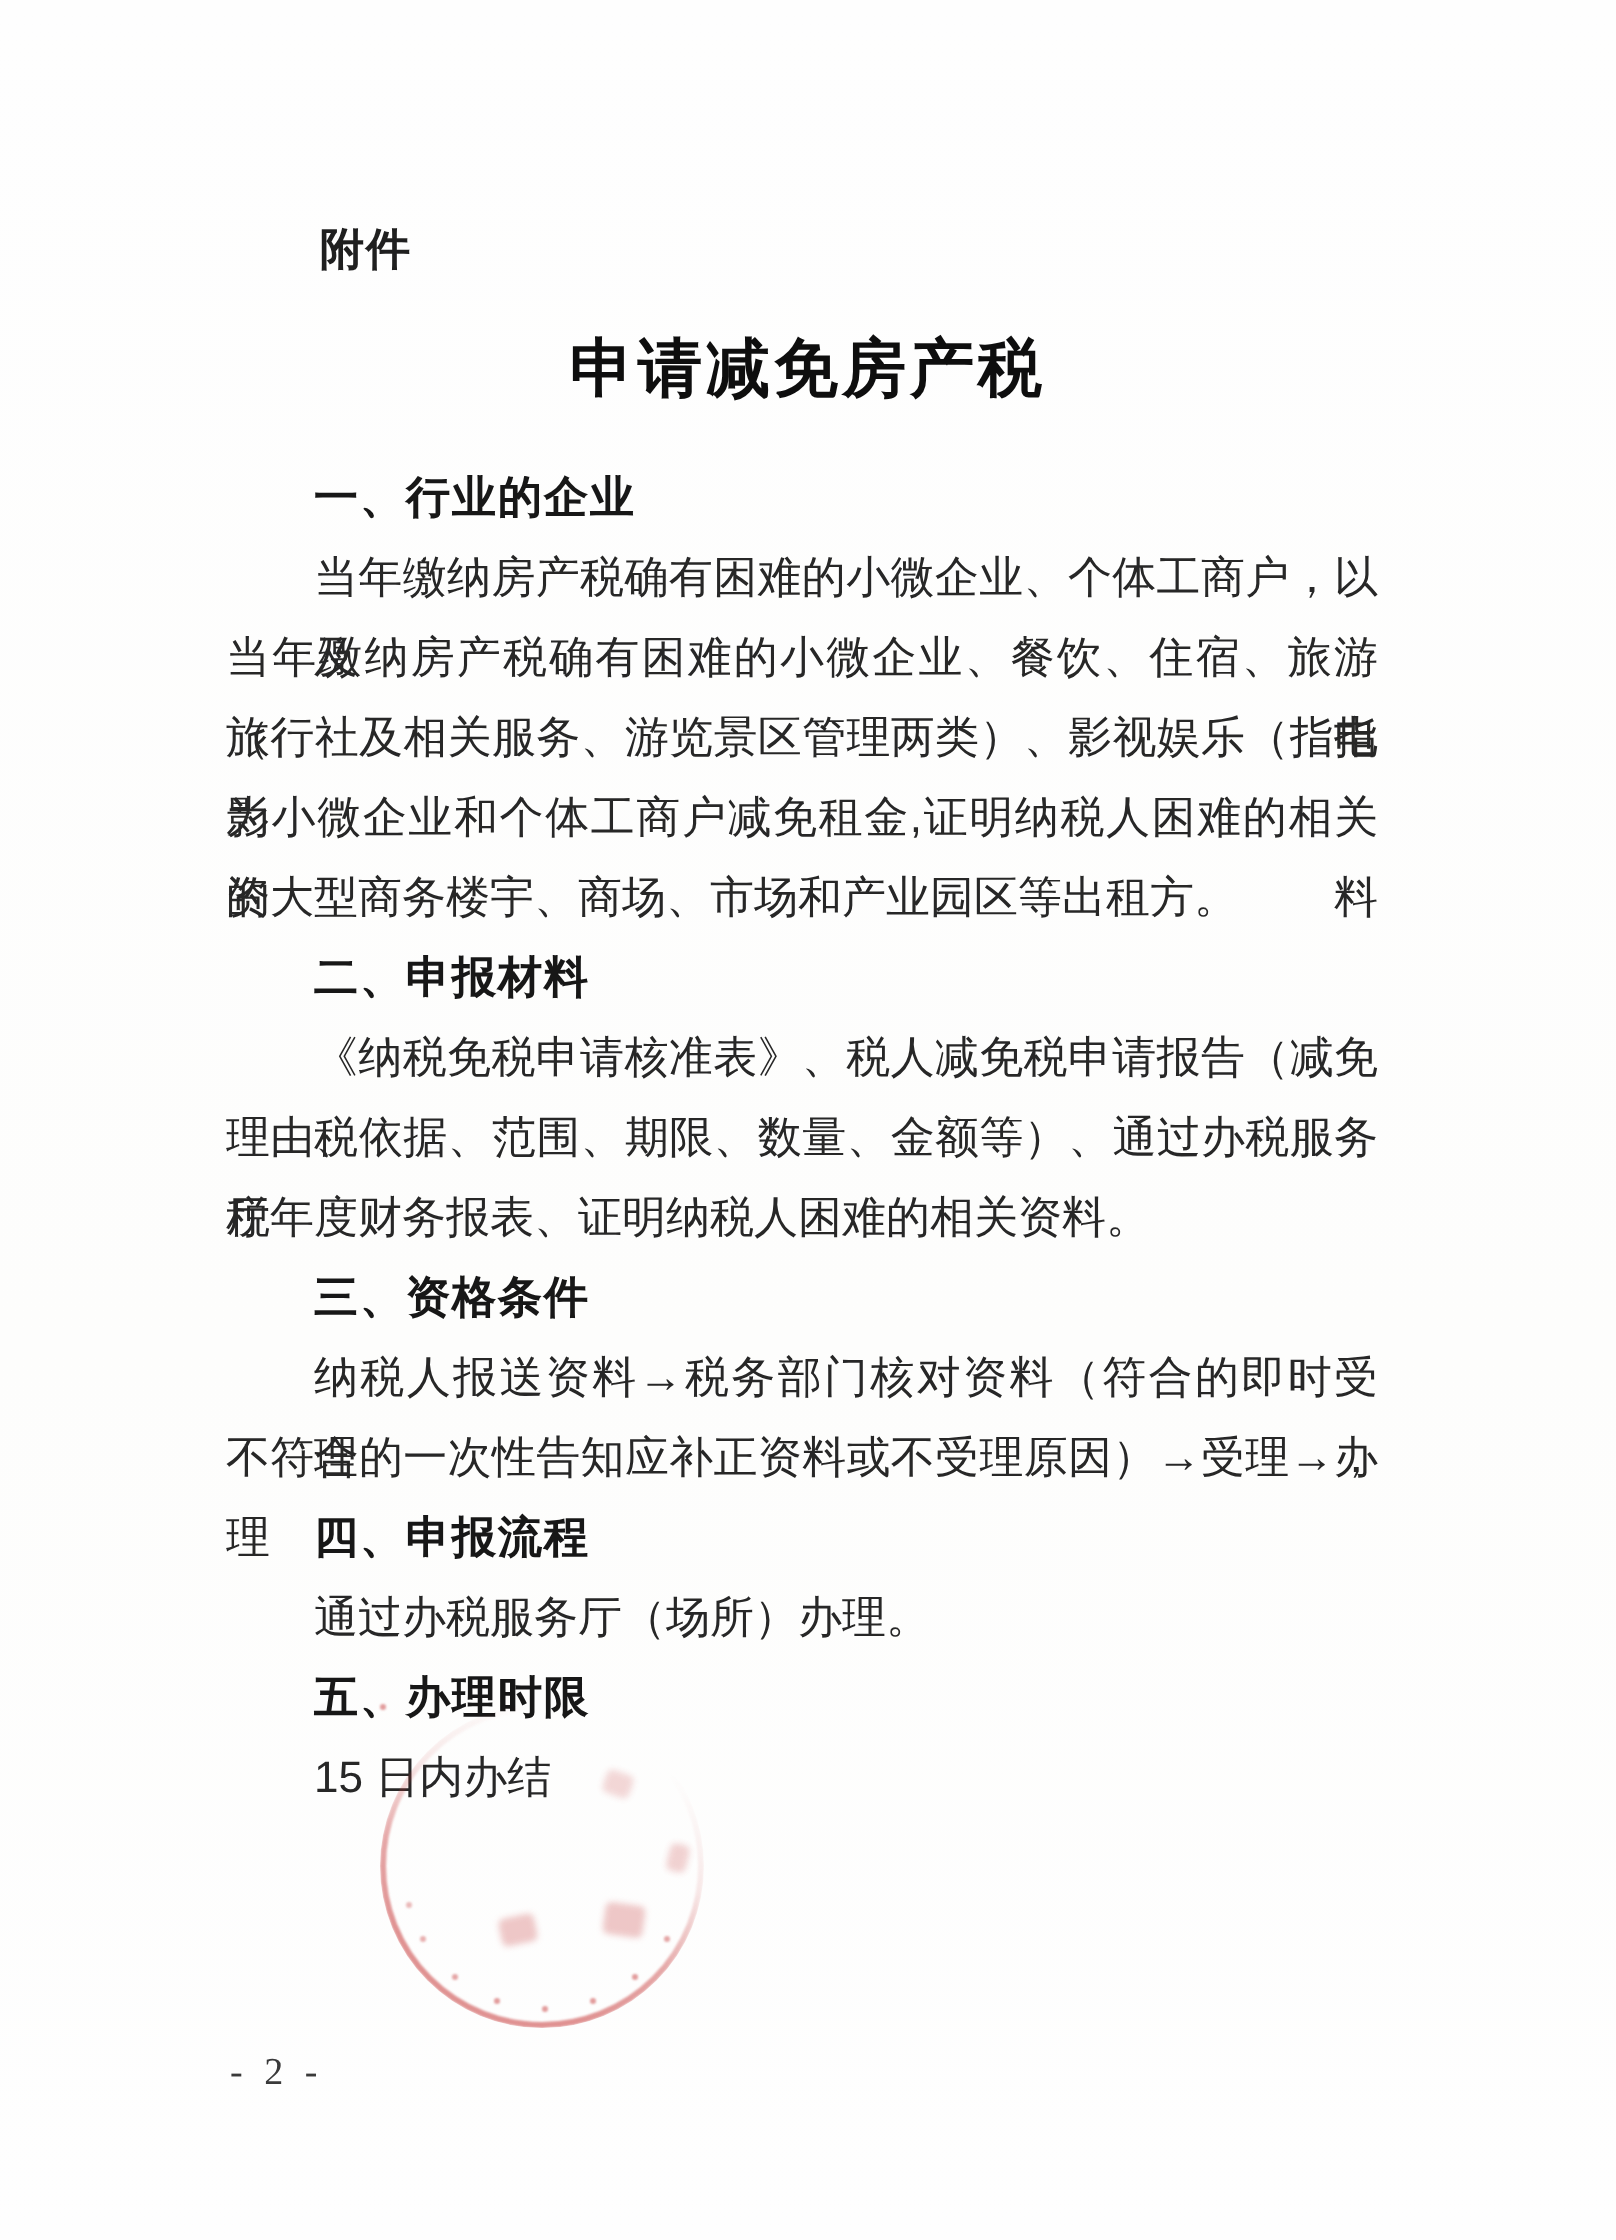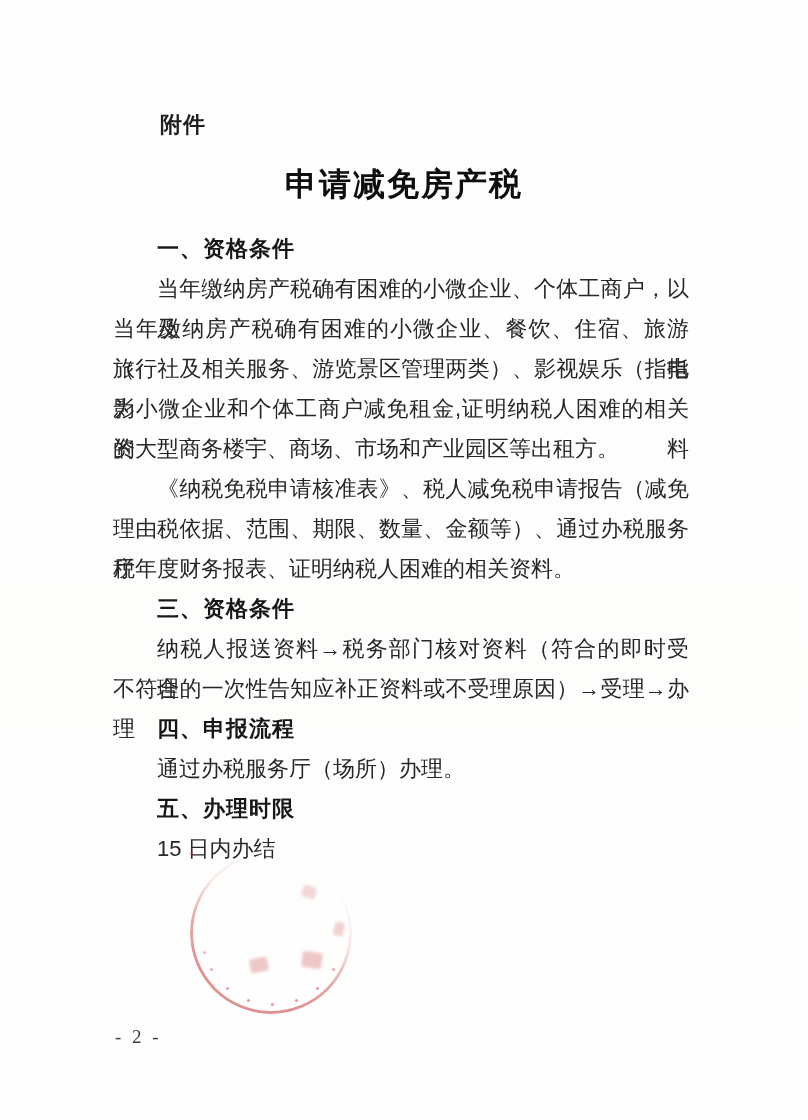--- a/index.html
+++ b/index.html
@@ -96,26 +96,27 @@
 </head>
 <body>
 
 <div class="page">
 
   <div class="attachment">附件</div>
 
   <h1 class="doc-title">申请减免房产税</h1>
 
   <div class="doc-body">
-      <div class="line heading indent">一、资格条件</div>
+      <div class="line heading indent">一、行业的企业</div>
       <div class="line body indent fill">当年缴纳房产税确有困难的小微企业、个体工商户，以及</div>
       <div class="line body fill">当年缴纳房产税确有困难的小微企业、餐饮、住宿、旅游（指</div>
       <div class="line body fill">旅行社及相关服务、游览景区管理两类）、影视娱乐（指电影</div>
       <div class="line body fill">为小微企业和个体工商户减免租金,证明纳税人困难的相关资料</div>
       <div class="line body">的大型商务楼宇、商场、市场和产业园区等出租方。</div>
+      <div class="line heading indent">二、申报材料</div>
       <div class="line body indent fill">《纳税免税申请核准表》、税人减免税申请报告（减免税</div>
       <div class="line body fill">理由、依据、范围、期限、数量、金额等）、通过办税服务厅</div>
       <div class="line body">税年度财务报表、证明纳税人困难的相关资料。</div>
       <div class="line heading indent">三、资格条件</div>
       <div class="line body indent fill">纳税人报送资料→税务部门核对资料（符合的即时受理，</div>
       <div class="line body fill">不符合的一次性告知应补正资料或不受理原因）→受理→办理</div>
       <div class="line heading indent">四、申报流程</div>
       <div class="line body indent">通过办税服务厅（场所）办理。</div>
       <div class="line heading indent">五、办理时限</div>
       <div class="line body indent">15 日内办结</div>

